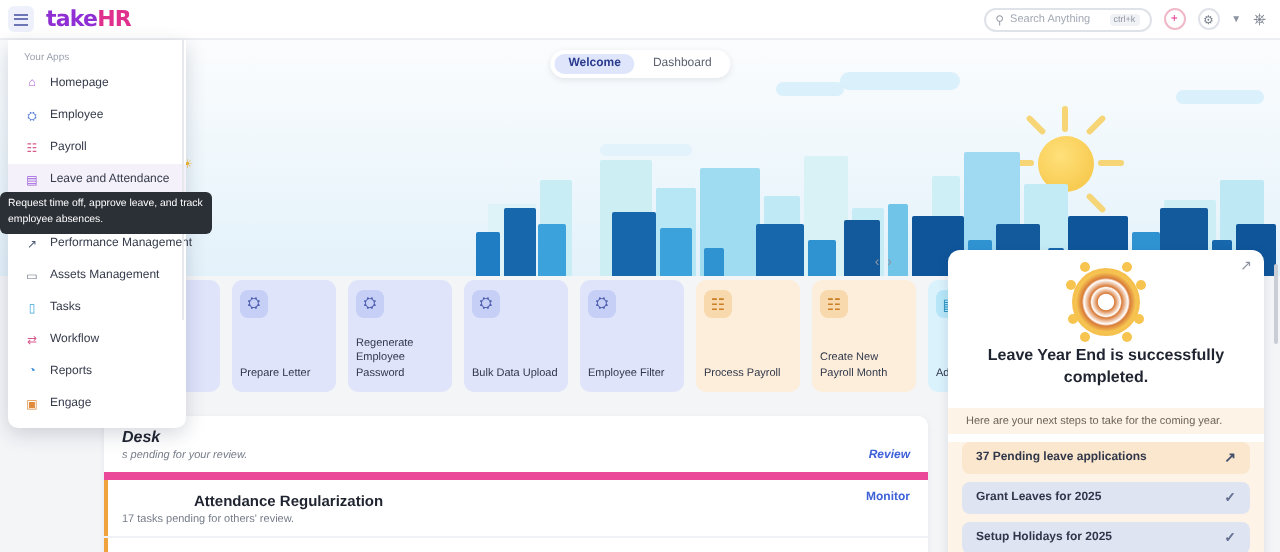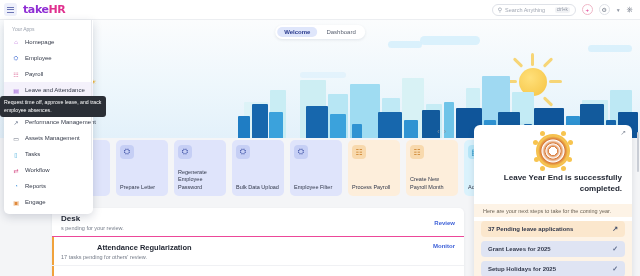--- a/index.html
+++ b/index.html
@@ -84,21 +84,21 @@
     justify-content:space-between;cursor:pointer;flex:none;
   }
   .qa-ic{width:14px;height:14px;border-radius:4px;display:flex;align-items:center;justify-content:center;font-size:8px;}
   .qa-lb{font-size:5.5px;line-height:1.35;color:#30374a;}
 
   
   .desk{
     position:absolute;top:188px;left:52px;width:412px;background:#fff;border-radius:5px;
     box-shadow:0 1px 3px rgba(30,40,70,.07);overflow:hidden;
   }
-  .desk-head{display:flex;align-items:center;padding:6px 9px 5px 9px;border-bottom:1px solid #ec4899;}
+  .desk-head{display:flex;align-items:flex-end;padding:6px 9px 5px 9px;border-bottom:4px solid #ec4899;font-style:italic;}
   .desk-head h2{font-size:8px;font-weight:bold;color:#1f2430;}
   .desk-head .meta{font-size:5.5px;color:#757c89;margin-top:2px;}
   .desk-act{margin-left:auto;font-size:6px;color:#3f62d8;font-weight:bold;cursor:pointer;}
   .desk-row{display:flex;align-items:flex-start;padding:6px 9px 5px 9px;border-bottom:1px solid #f0f1f4;position:relative;}
   .desk-row .bar{position:absolute;left:0;top:0;bottom:0;width:2px;background:#f0a23c;}
   .desk-row h3{font-size:7.5px;font-weight:bold;color:#1f2430;margin-left:36px;}
   .desk-row .meta{font-size:5.5px;color:#757c89;margin-top:2px;}
 
   
   .rpanel{
@@ -106,21 +106,21 @@
     box-shadow:0 2px 6px rgba(30,40,70,.12);overflow:hidden;z-index:20;
   }
   .rp-top{padding:7px 10px 9px 10px;position:relative;text-align:center;}
   .rp-expand{position:absolute;top:4px;right:6px;font-size:7px;color:#8d94a1;cursor:pointer;}
   .rp-badge{
     width:34px;height:34px;margin:2px auto 5px auto;border-radius:50%;
     background:radial-gradient(circle at 50% 50%,#fff 16%,#d97c3a 18%,#fff 30%,#d97c3a 33%,#fff 46%,#d97c3a 50%,#f6c451 62%,#f0ab3c 100%);
     position:relative;
   }
   .rp-badge .spark{position:absolute;width:5px;height:5px;border-radius:50%;background:#f7c44f;}
-  .rp-title{font-size:8px;font-weight:bold;color:#1f2430;line-height:1.35;text-align:right;}
+  .rp-title{font-size:8px;font-weight:bold;color:#1f2430;line-height:1.35;}
   .rp-note{background:#fdf3e6;padding:4px 9px 3px 9px;font-size:5.5px;color:#6d6456;}
   .rp-list{background:#fdf3e6;padding:0 7px 7px 7px;}
   .rp-item{
     display:flex;align-items:center;border-radius:4px;padding:4px 7px;margin-top:4px;font-size:6px;
     font-weight:bold;color:#30374a;cursor:pointer;
   }
   .rp-item.warn{background:#fbe7cd;}
   .rp-item.done{background:#dfe4f3;}
   .rp-item .tick{margin-left:auto;font-size:7px;color:#63708f;}
   .rp-item .arrow{margin-left:auto;font-size:7px;color:#44506b;}

